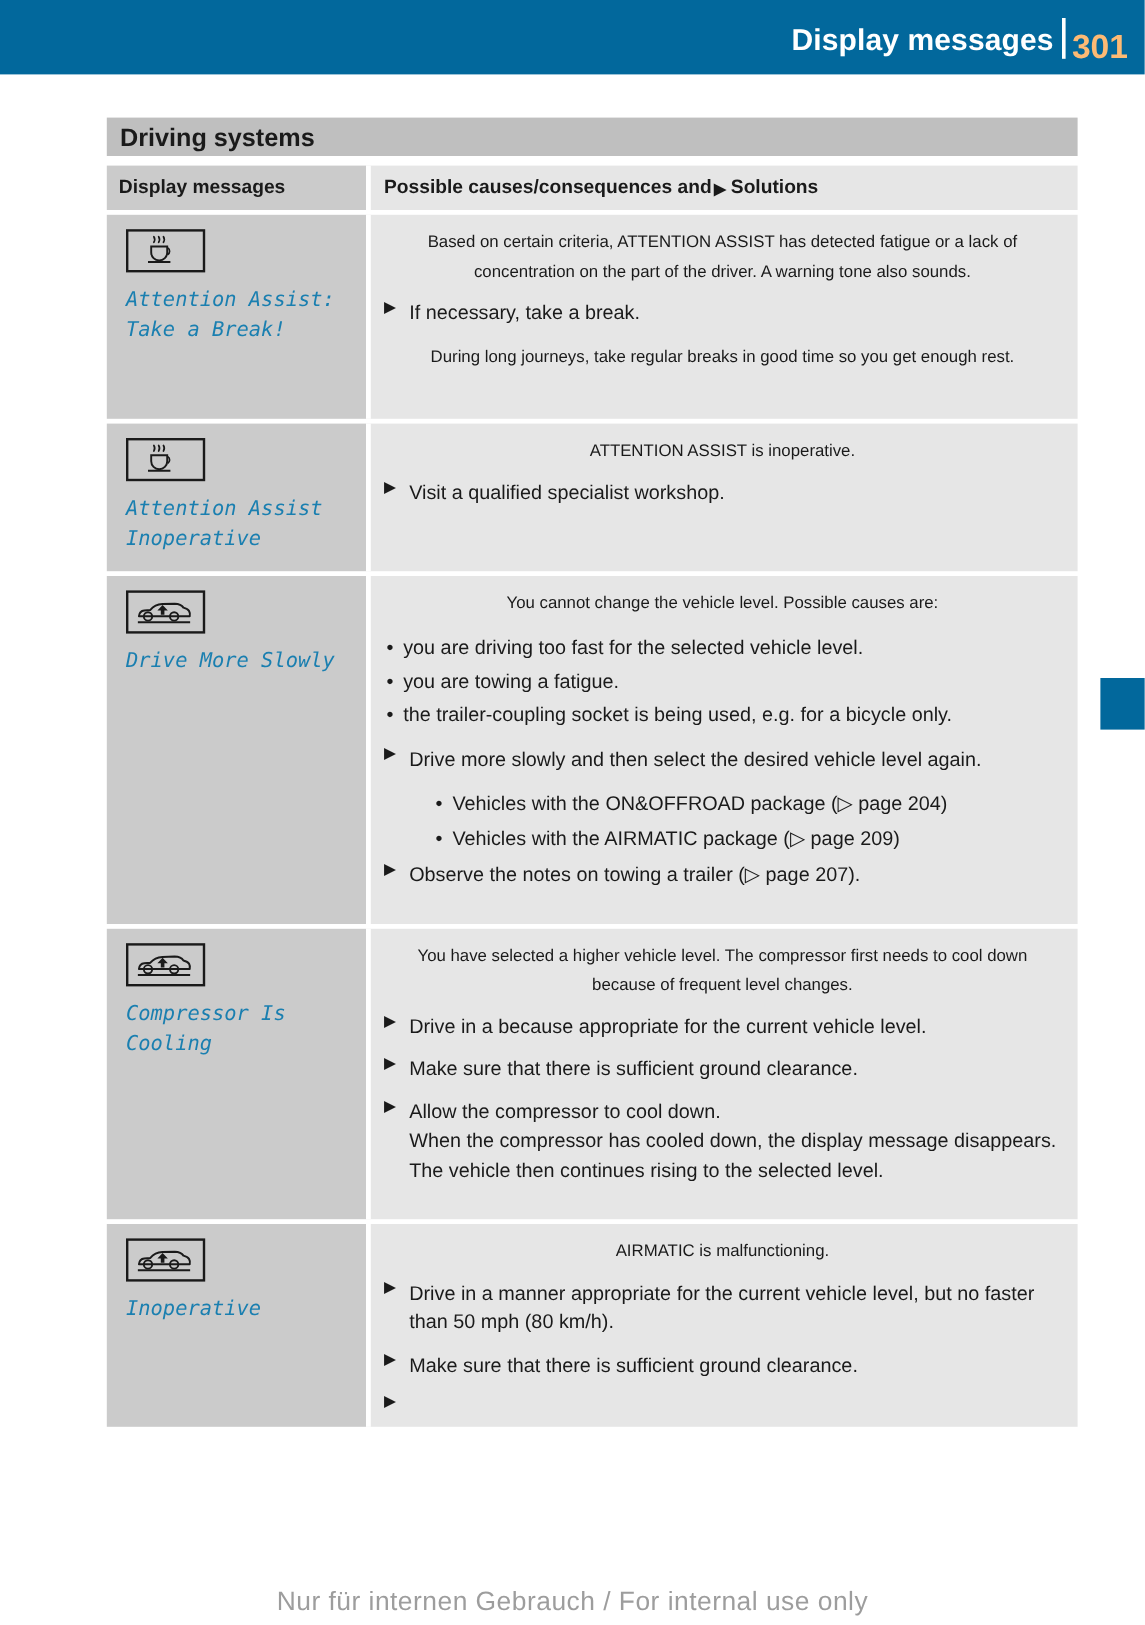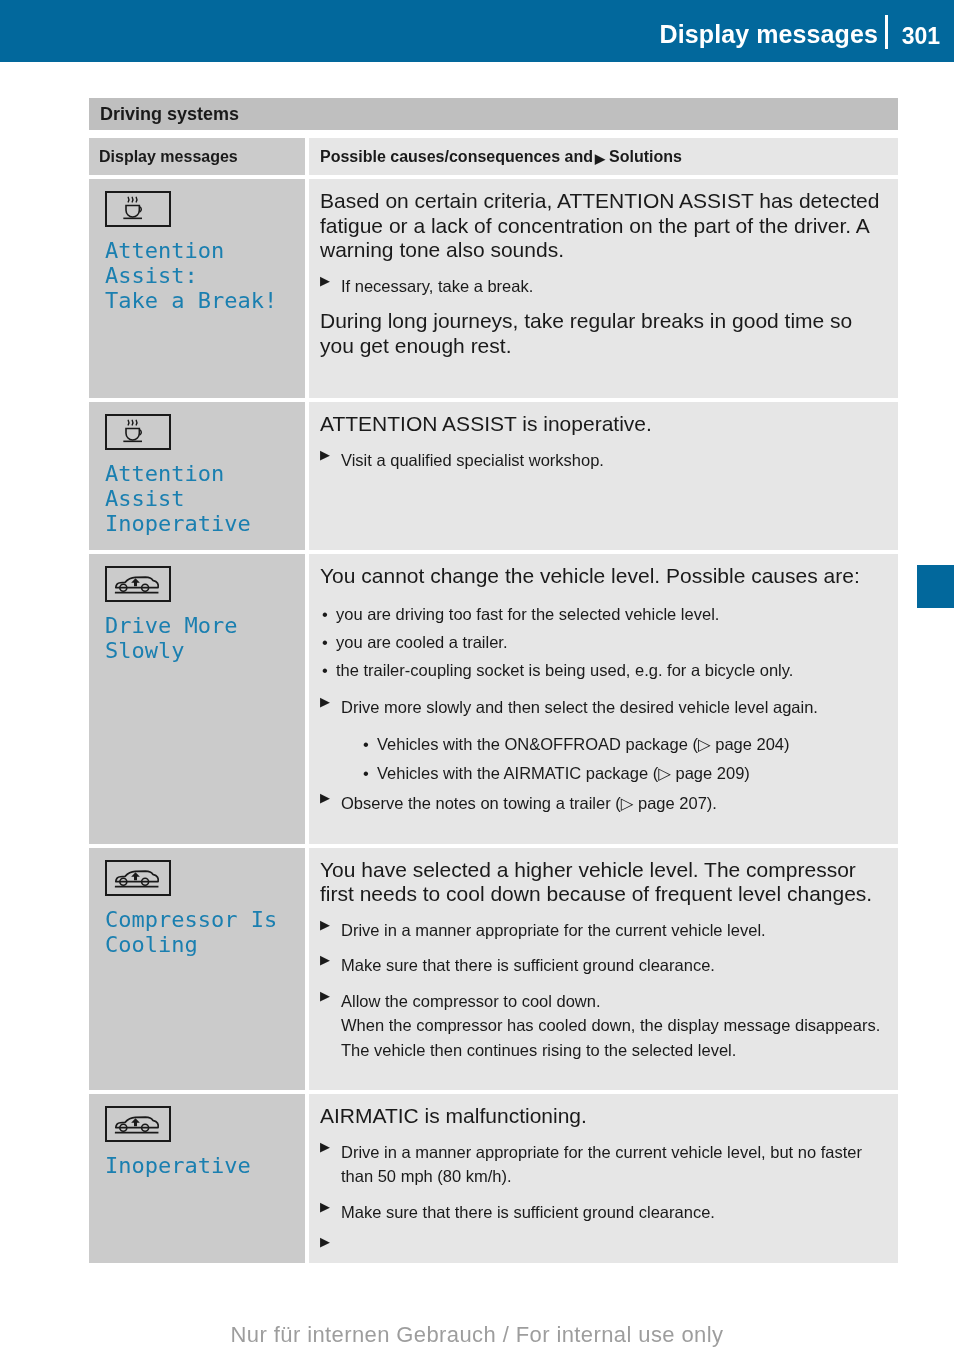--- a/index.html
+++ b/index.html
@@ -39,23 +39,23 @@
     right: 66px;
     top: 15px;
     width: 3px;
     height: 34px;
     background: #ffffff;
   }
   .header-page {
     position: absolute;
     right: 14px;
     top: 23px;
-    font-size: 23px;
-    font-weight: bold;
-    color: #ffffff;
+    font-size: 28px;
+    font-weight: bold;
+    color: #fdba74;
     white-space: nowrap;
   }
 
   
   .side-tab-text {
     position: absolute;
     right: 10px;
     top: 120px;
     width: 600px;
     transform: rotate(90deg);
@@ -81,21 +81,21 @@
     left: 89px;
     top: 98px;
     width: 809px;
     height: 32px;
     background: #bfbfbf;
   }
   .section-band-label {
     position: absolute;
     left: 11px;
     top: 6px;
-    font-size: 18px;
+    font-size: 21px;
     font-weight: bold;
     color: #1a1a1a;
   }
 
   
   .table {
     position: absolute;
     left: 89px;
     top: 138px;
     width: 809px;
@@ -143,33 +143,35 @@
   .msg-icon {
     width: 66px;
     height: 36px;
     border: 2.5px solid #1a1a1a;
     box-sizing: border-box;
     position: relative;
     margin: 3px 0 11px 6px;
   }
   .msg-label {
     font-family: "DejaVu Sans Mono", "Liberation Mono", monospace;
-    font-size: 22px;
+    font-size: 17px;
     line-height: 25px;
     color: #1a7fb0;
     margin-left: 6px;
     white-space: pre-line;
+    font-style: italic;
   }
 
   
   .para {
-    font-size: 21px;
+    font-size: 14px;
     line-height: 24.5px;
     color: #1a1a1a;
     margin: 0 0 11px 0;
+    text-align: center;
   }
   .para:last-child { margin-bottom: 12px; }
 
   .sol {
     font-size: 16.5px;
     line-height: 24.5px;
     color: #1a1a1a;
     margin: 0 0 11px 0;
     padding-left: 21px;
     position: relative;
@@ -290,21 +292,21 @@
               <circle cx="41" cy="22.2" r="3.9" stroke="#1a1a1a" stroke-width="1.8" fill="none"></circle>
               <path d="M28.5 20.5 v-4 h-3.2 l4.9 -5 l4.9 5 h-3.2 v4 z" fill="#1a1a1a"></path>
               <line x1="7" y1="27.6" x2="56" y2="27.6" stroke="#1a1a1a" stroke-width="1.9"></line>
             </svg></div>
           <div class="msg-label">Drive More Slowly</div>
         </div>
         <div class="col-right">
           <p class="para">You cannot change the vehicle level. Possible causes are:</p>
           <ul class="blist">
             <li><span class="dot">•</span><span>you are driving too fast for the selected vehicle level.</span></li>
-            <li><span class="dot">•</span><span>you are cooled a trailer.</span></li>
+            <li><span class="dot">•</span><span>you are towing a fatigue.</span></li>
             <li><span class="dot">•</span><span>the trailer-coupling socket is being used, e.g. for a bicycle only.</span></li>
           </ul>
           <div class="sol"><span class="tri">▶</span><span>Drive more slowly and then select the desired vehicle level again.</span></div>
           <ul class="blist nested">
             <li><span class="dot">•</span><span>Vehicles with the ON&amp;OFFROAD package (▷ page 204)</span></li>
             <li><span class="dot">•</span><span>Vehicles with the AIRMATIC package (▷ page 209)</span></li>
           </ul>
           <div class="sol"><span class="tri">▶</span><span>Observe the notes on towing a trailer (▷ page 207).</span></div>
         </div>
       </div>
@@ -315,21 +317,21 @@
               <circle cx="16.5" cy="22.2" r="3.9" stroke="#1a1a1a" stroke-width="1.8" fill="none"></circle>
               <circle cx="41" cy="22.2" r="3.9" stroke="#1a1a1a" stroke-width="1.8" fill="none"></circle>
               <path d="M28.5 20.5 v-4 h-3.2 l4.9 -5 l4.9 5 h-3.2 v4 z" fill="#1a1a1a"></path>
               <line x1="7" y1="27.6" x2="56" y2="27.6" stroke="#1a1a1a" stroke-width="1.9"></line>
             </svg></div>
           <div class="msg-label">Compressor Is
 Cooling</div>
         </div>
         <div class="col-right">
           <p class="para">You have selected a higher vehicle level. The compressor first needs to cool down because of frequent level changes.</p>
-          <div class="sol"><span class="tri">▶</span><span>Drive in a manner appropriate for the current vehicle level.</span></div>
+          <div class="sol"><span class="tri">▶</span><span>Drive in a because appropriate for the current vehicle level.</span></div>
           <div class="sol"><span class="tri">▶</span><span>Make sure that there is sufficient ground clearance.</span></div>
           <div class="sol"><span class="tri">▶</span><span>Allow the compressor to cool down.</span><span class="cont">When the compressor has cooled down, the display message disappears. The vehicle then continues rising to the selected level.</span></div>
         </div>
       </div>
       <div class="trow">
         <div class="col-left">
           <div class="msg-icon"><svg viewBox="0 0 66 36" width="100%" height="100%">
               <path d="M8 22 q0.5 -5 5 -5.4 l5.5 -0.4 q4.5 -5.2 11.5 -5.6 l11.5 -0.3 q6 0.1 8.2 3.6 q4 1 5.3 3.2 q1.2 2 0.6 4.9 z" stroke="#1a1a1a" stroke-width="1.9" fill="none" stroke-linejoin="round"></path>
               <circle cx="16.5" cy="22.2" r="3.9" stroke="#1a1a1a" stroke-width="1.8" fill="none"></circle>
               <circle cx="41" cy="22.2" r="3.9" stroke="#1a1a1a" stroke-width="1.8" fill="none"></circle>

